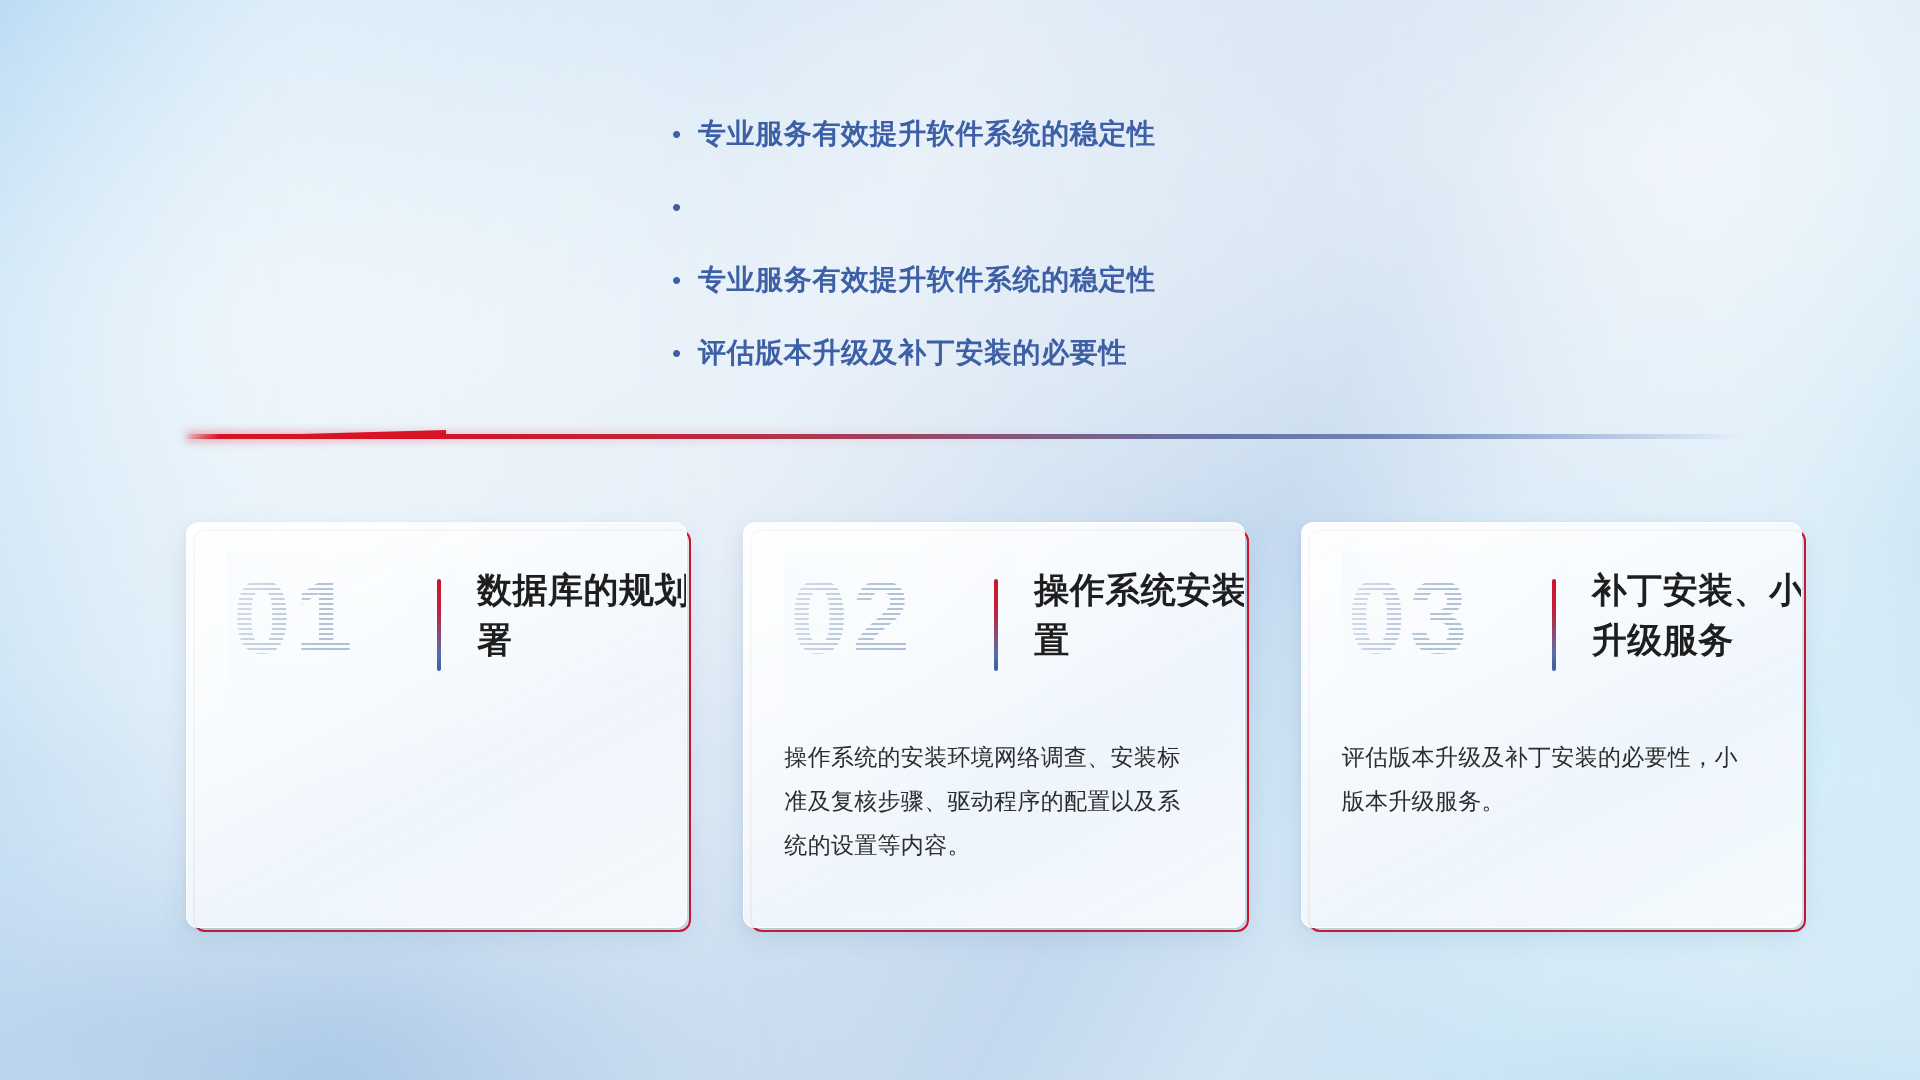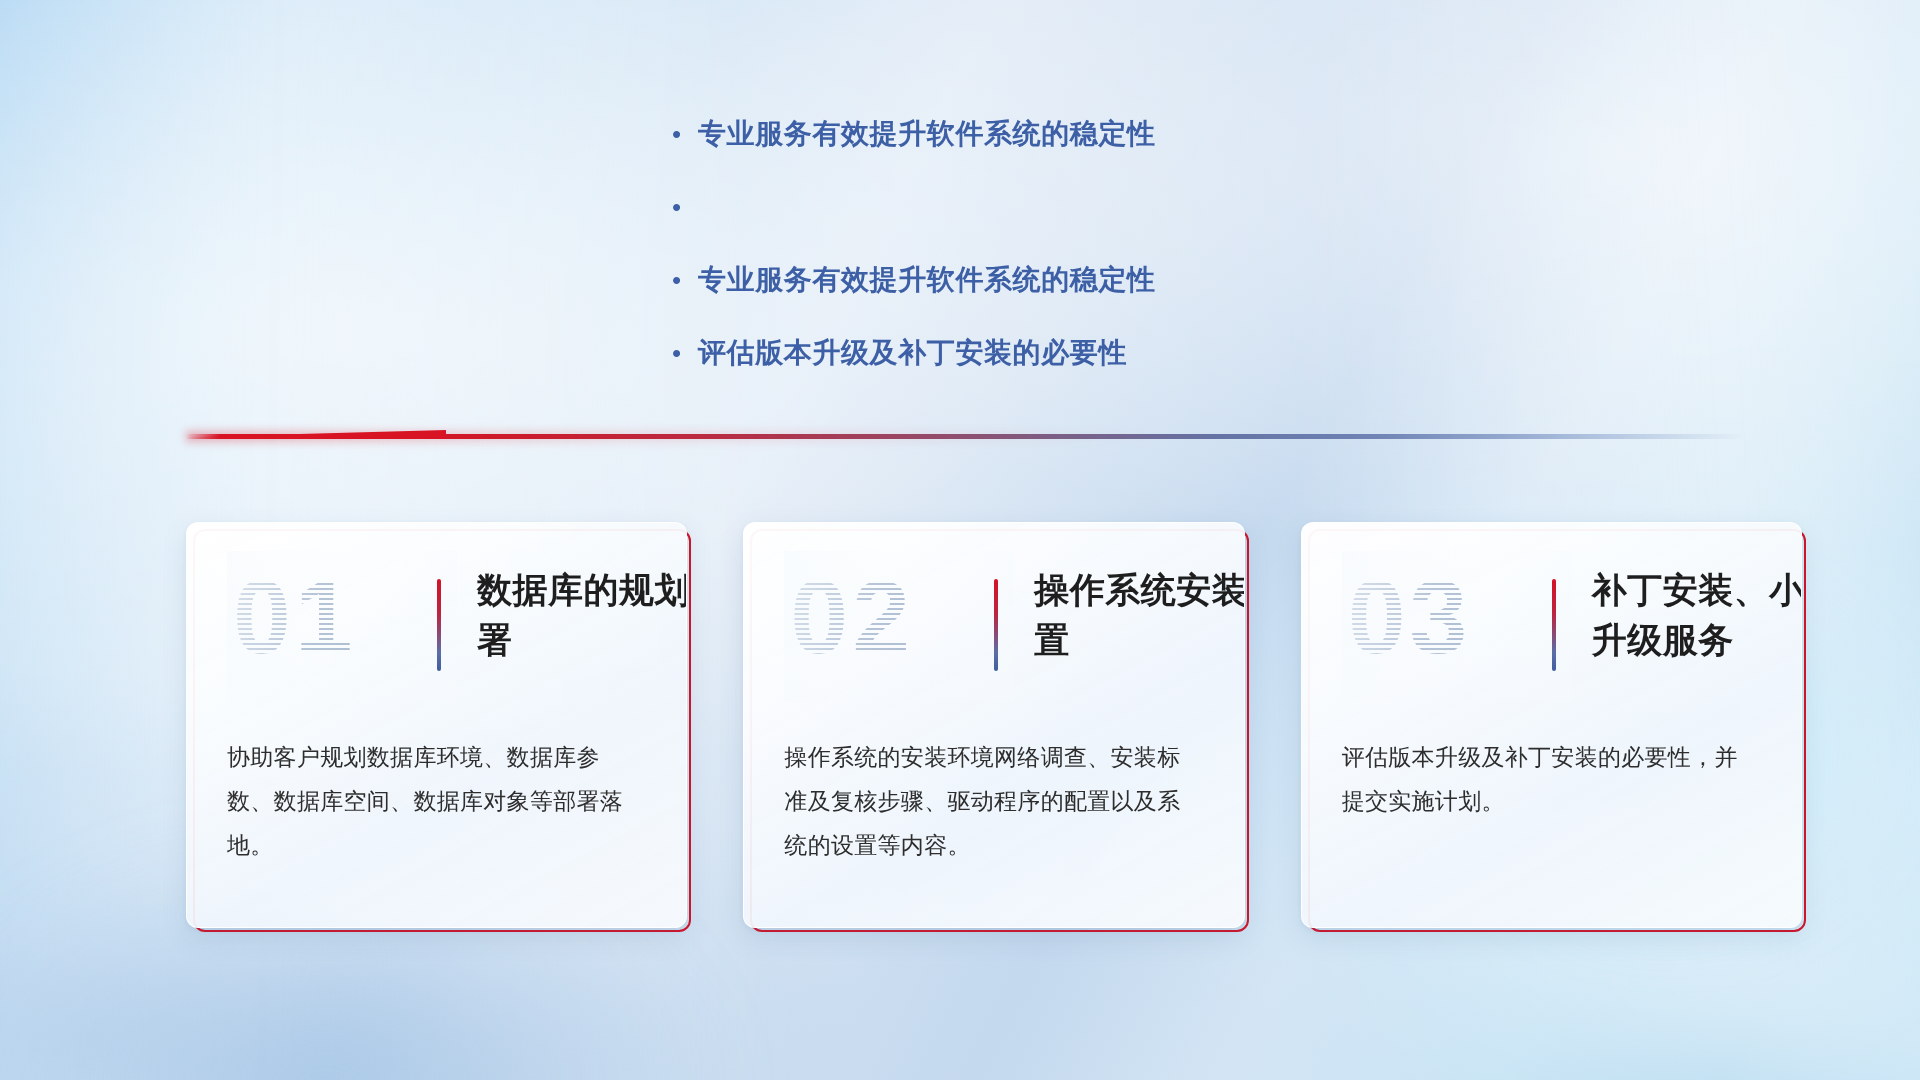--- a/index.html
+++ b/index.html
@@ -272,21 +272,20 @@
 
     <div class="card">
       <div class="card-outline"></div>
       <div class="card-body">
         <div class="card-head">
           <div class="ghost-num">01</div>
           <div class="num-fade"></div>
           <div class="accent-bar"></div>
           <div class="card-title">数据库的规划与部署</div>
         </div>
-        <div class="card-desc">协助客户规划数据库环境、数据库参数、数据库空间、数据库对象等部署落地。</div>
       </div>
     </div>
 
     <div class="card">
       <div class="card-outline"></div>
       <div class="card-body">
         <div class="card-head">
           <div class="ghost-num">02</div>
           <div class="num-fade"></div>
           <div class="accent-bar"></div>
@@ -298,19 +297,19 @@
 
     <div class="card">
       <div class="card-outline"></div>
       <div class="card-body">
         <div class="card-head">
           <div class="ghost-num">03</div>
           <div class="num-fade"></div>
           <div class="accent-bar"></div>
           <div class="card-title">补丁安装、小版本升级服务</div>
         </div>
-        <div class="card-desc">评估版本升级及补丁安装的必要性，并提交实施计划。</div>
+        <div class="card-desc">评估版本升级及补丁安装的必要性，小版本升级服务。</div>
       </div>
     </div>
 
   </div>
 
 </div>
 
 </body></html>

